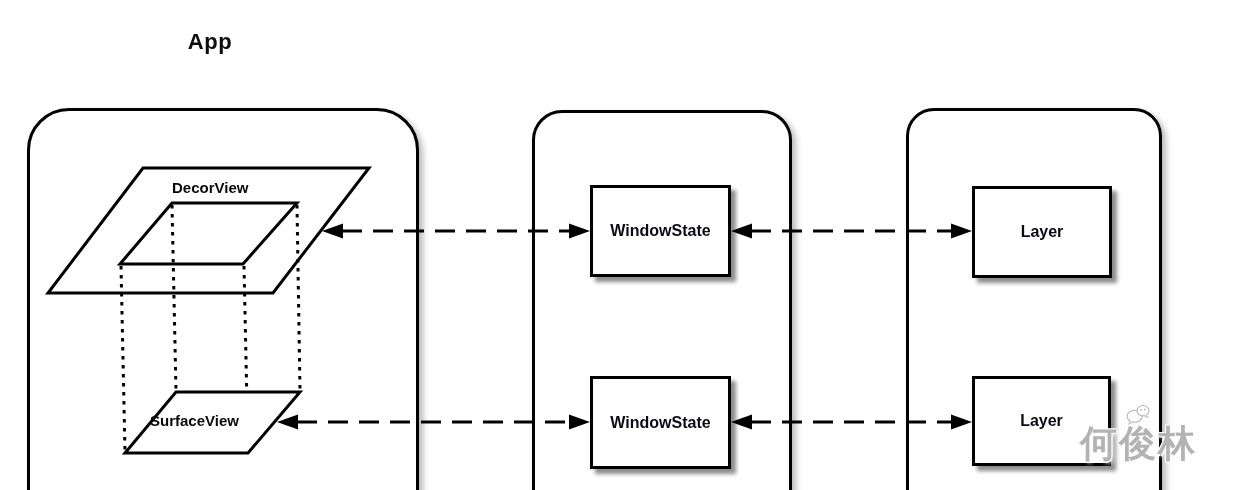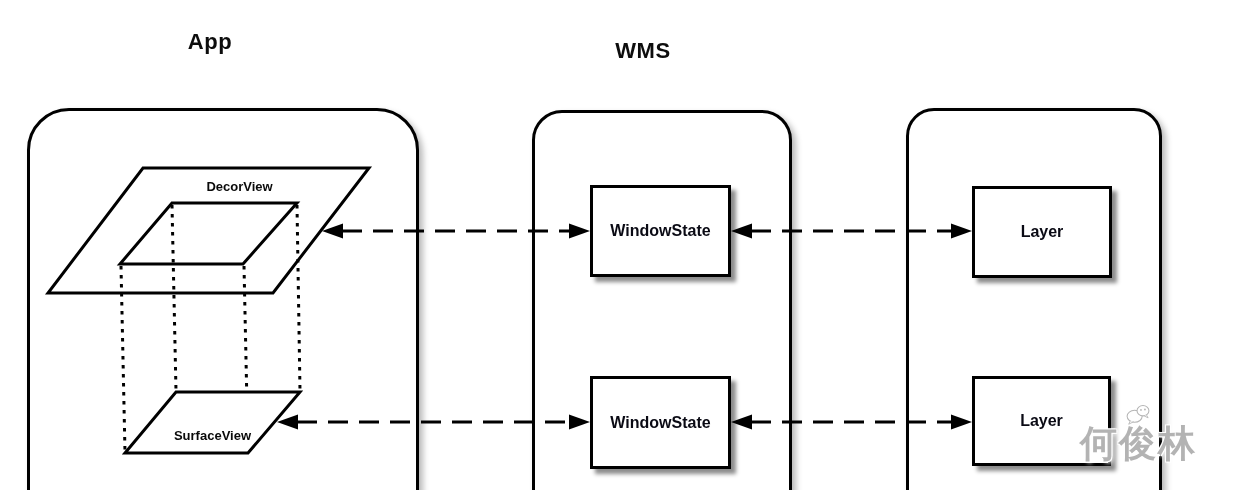--- a/index.html
+++ b/index.html
@@ -24,42 +24,41 @@
     box-shadow:5px 5px 4px rgba(0,0,0,0.45);
     display:flex;align-items:center;justify-content:center;
     font-weight:bold;font-size:16px;color:#0a0a14;
   }
   #ws-box-1{left:590px;top:185px;width:135px;height:86px;}
   #ws-box-2{left:590px;top:376px;width:135px;height:87px;}
   #layer-box-1{left:972px;top:186px;width:134px;height:86px;}
   #layer-box-2{left:972px;top:376px;width:133px;height:84px;}
   svg.overlay{position:absolute;left:0;top:0;width:1241px;height:490px;pointer-events:none;}
   .shape-label{
-    position:absolute;font-weight:bold;font-size:13px;color:#0a0a0a;
-    text-align:center;white-space:nowrap;
+    position:absolute;font-weight:bold;font-size:15px;color:#0a0a0a;
+    text-align:left;white-space:nowrap;
   }
   #decorview-label{left:172px;top:179px;width:135px;}
-  #surfaceview-label{left:150px;top:412px;width:125px;margin-top:16px;}
+  #surfaceview-label{left:150px;top:412px;width:125px;}
   .watermark{
     position:absolute;left:1036px;top:402px;width:205px;height:60px;
     display:flex;align-items:center;z-index:9;flex-direction:column;
   }
   .watermark-text{
     font-weight:bold;font-size:37px;color:#b3b3b3;letter-spacing:2px;
     text-shadow:-1px -1px 0 #fff,1px -1px 0 #fff,-1px 1px 0 #fff,1px 1px 0 #fff,2px 2px 4px rgba(255,255,255,0.9);
     line-height:1;
   }
 </style>
 </head>
 <body>
 
 <div class="canvas">
 
   <div class="col-title" style="left:165px;top:29px;width:90px;">App</div>
-  <div class="col-title" style="left:593px;top:38px;width:100px;">WMS</div>
 
   <div class="container-box" id="app-container"></div>
   <div class="container-box" id="wms-container"></div>
   <div class="container-box" id="sf-container"></div>
 
   <svg class="overlay" viewBox="0 0 1241 490">
 
     <path d="M143,168 L369,168 L273,293 L48,293 Z" fill="#ffffff" stroke="#000" stroke-width="3" stroke-linejoin="miter"></path>
 
     <path d="M172,203 L297,203 L243,264 L120,264 Z" fill="#ffffff" stroke="#000" stroke-width="3" stroke-linejoin="miter"></path>

